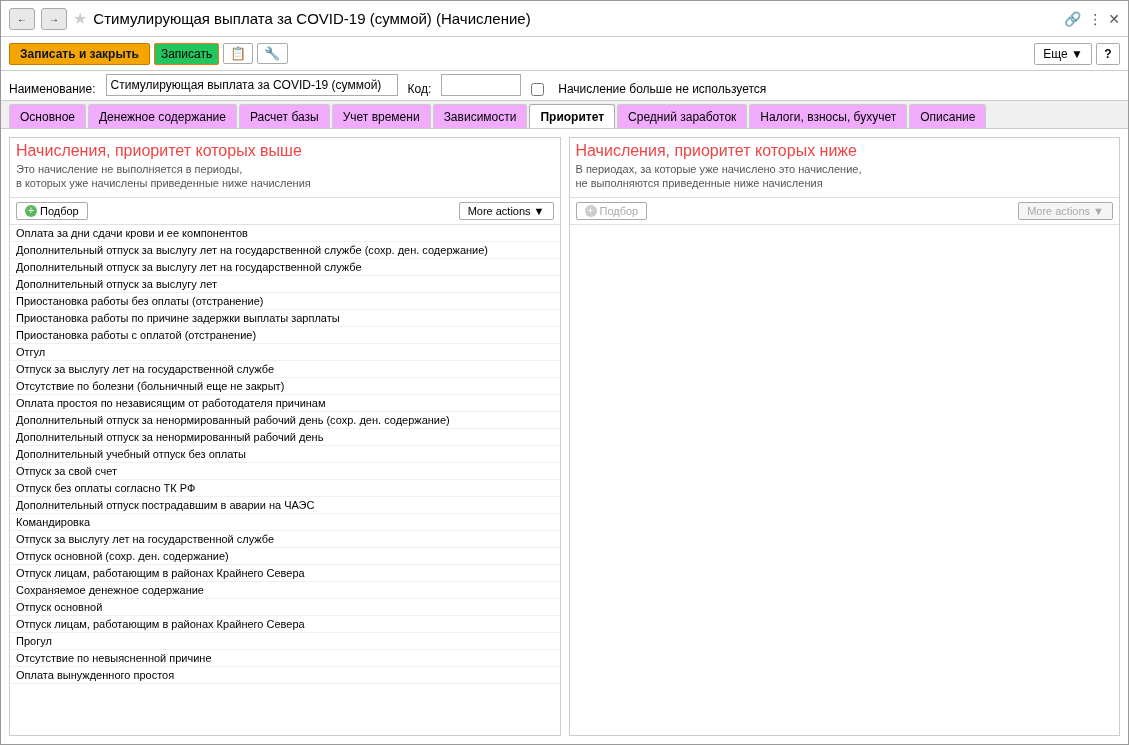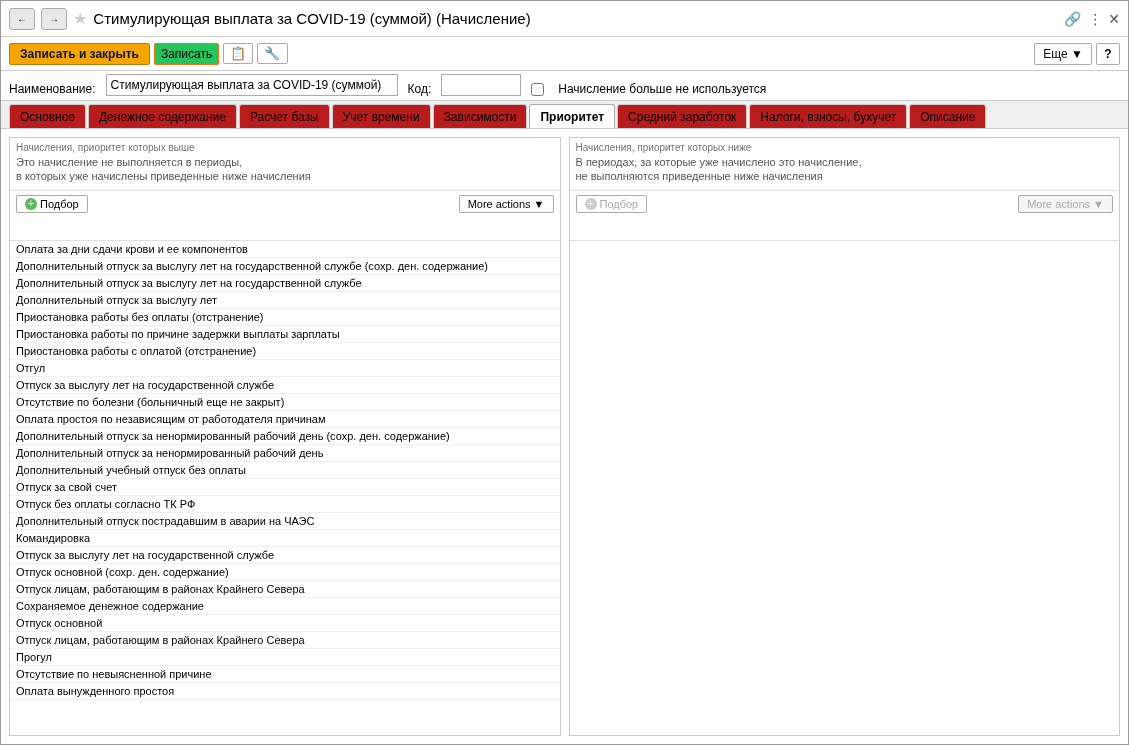--- a/index.html
+++ b/index.html
@@ -28,38 +28,38 @@
     
     .form-row { display: flex; align-items: flex-end; background: #fff; border-bottom: 1px solid #ccc; padding: 4px 8px; height: 30px; gap: 10px; }
     .form-label { font-size: 12px; color: #000; white-space: nowrap; }
     .form-input { border: 1px solid #aaa; padding: 2px 4px; font-size: 12px; height: 22px; }
     .form-input-name { width: 292px; }
     .form-input-code { width: 80px; }
     .form-checkbox { margin-right: 4px; }
 
     
     .tabs { display: flex; background: #f0f0f0; border-bottom: 1px solid #ccc; padding: 0 8px; height: 28px; align-items: flex-end; }
-    .tab { padding: 4px 10px; font-size: 12px; cursor: pointer; border: 1px solid #ccc; border-bottom: none; background: #b91c1c; margin-right: 2px; border-radius: 3px 3px 0 0; height: 24px; display: flex; align-items: center; }
+    .tab { padding: 4px 10px; font-size: 12px; cursor: pointer; border: 1px solid #ccc; border-bottom: none; background: #f0abfc; margin-right: 2px; border-radius: 3px 3px 0 0; height: 24px; display: flex; align-items: center; }
     .tab.active { background: #fff; border-color: #aaa; font-weight: bold; }
 
     
     .content { flex: 1; display: flex; flex-direction: column; overflow: hidden; background: #fff; padding: 8px; }
 
     
     .priority-section { display: flex; gap: 8px; flex: 1; overflow: hidden; }
     .priority-column { flex: 1; display: flex; flex-direction: column; overflow: hidden; border: 1px solid #ccc; }
     .priority-header { padding: 4px 6px; background: #fff; }
-    .priority-title { color: #737373; font-size: 10px; cursor: pointer; }
+    .priority-title { color: #ef4444; font-size: 16px; cursor: pointer; }
     .priority-desc { font-size: 11px; color: #555; line-height: 1.3; padding: 2px 0; }
     .priority-toolbar { display: flex; align-items: center; padding: 4px 6px; gap: 4px; border-top: 1px solid #e0e0e0; }
     .btn-add-small { display: flex; align-items: center; gap: 3px; background: #fff; border: 1px solid #aaa; padding: 2px 8px; font-size: 11px; cursor: pointer; border-radius: 2px; }
     .btn-add-small .icon-circle { width: 12px; height: 12px; border-radius: 50%; background: #5cb85c; color: #fff; font-size: 10px; display: flex; align-items: center; justify-content: center; }
     .btn-more-actions { display: flex; align-items: center; gap: 3px; background: #fff; border: 1px solid #aaa; padding: 2px 8px; font-size: 11px; cursor: pointer; border-radius: 2px; margin-left: auto; justify-content: center; }
     .btn-more-actions.disabled { color: #aaa; background: #f5f5f5; }
-    .list-container { flex: 1; overflow-y: auto; border-top: 1px solid #e0e0e0; margin-top: 23px; }
+    .list-container { flex: 1; overflow-y: auto; border-top: 1px solid #e0e0e0; }
     .list-item { padding: 2px 6px; font-size: 11px; border-bottom: 1px solid #f0f0f0; cursor: default; white-space: nowrap; overflow: hidden; text-overflow: ellipsis; }
 
     
     .list-container::-webkit-scrollbar { width: 10px; }
     .list-container::-webkit-scrollbar-track { background: #f0f0f0; }
     .list-container::-webkit-scrollbar-thumb { background: #bbb; border-radius: 3px; }
   </style>
 </head>
 <body>
 

